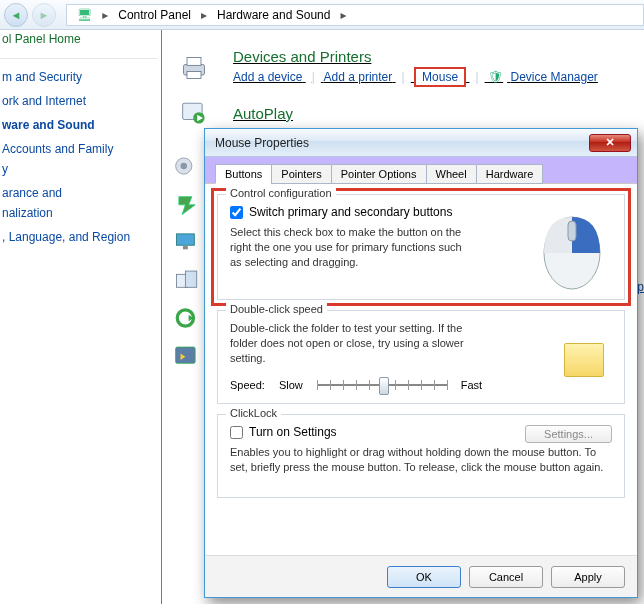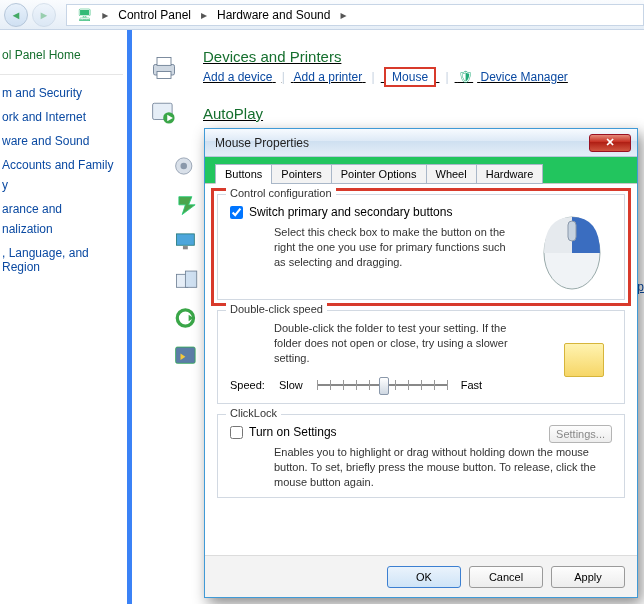--- a/index.html
+++ b/index.html
@@ -30,34 +30,34 @@
     color:#4a6;font-size:11px;
   }
   .crumb {
     display:flex;align-items:center;gap:2px;
   }
   .crumb span { padding: 2px 4px; }
   .crumb .sep { color:#555; }
   .crumb .lnk { color:#000; }
   .main-area { display:flex; height: calc(100% - 30px); }
   .sidebar {
-    width: 132px;
-    border-right: 5px solid #3b82f6;
-    padding: 18px 4px 10px 0;
+    width: 162px;
+    border-right: 1px solid #3b82f6;
+    padding: 2px 4px 10px 0;
     background: #fff;
   }
   .sidebar .home { color:#156f2e; font-size:12px; margin-bottom:12px; padding-left:2px;}
   .sidebar .navitem {
     color:#0b4aa2;
     padding:5px 0 5px 2px;
     font-size:12px;
     cursor:pointer;
     text-align:left;
   }
-  .sidebar .navitem.active { font-weight:normal; color:#0b4aa2;}
+  .sidebar .navitem.active { font-weight:bold; color:#0b4aa2;}
   .sidebar .divider { height:1px; background:#e6e6e6; margin:2px 0 6px 0;}
   .content {
     flex:1;
     padding: 18px 8px 8px 18px;
     position:relative;
     background:#fff;
   }
   .section { display:flex; align-items:center; gap:25px; margin-bottom:12px;text-decoration:underline;}
   .sec-icon {
     width:28px;height:28px;
@@ -98,21 +98,21 @@
     margin-right:6px;
     background: linear-gradient(#e48a7a,#c52b1e 45%,#b01f14 46%,#d0543f);
     border:1px solid #912;
     border-radius:3px;
     display:flex;align-items:center;justify-content:center;
     color:#fff;font-weight:bold;font-size:11px;
   }
   .tabstrip {
     display:flex;
     padding: 6px 6px 0 10px;
-    background:#22c55e;
+    background:#c4b5fd;
     border-bottom:1px solid #c8c8c8;
   }
   .tab {
     border:1px solid #a9b7c8;
     padding:3px 9px;
     font-size:11px;
     background:#f3f3f3;
     margin-right:-1px;
     position:relative;
     top:1px;
@@ -126,21 +126,21 @@
     position:relative;
   }
   .group.highlight { outline:3px solid #d83a2b; outline-offset:3px;}
   .group .legend {
     position:absolute; top:-8px; left:8px;
     background:#fff; padding:0 4px;
     font-size:11px; color:#333;
   }
   .cbrow { display:flex; align-items:center; gap:6px; margin-bottom:6px;}
   .cbrow input { width:13px;height:13px; }
-  .desc { font-size:11px; color:#333; line-height:1.35; max-width:240px;margin-left:44px; }
+  .desc { font-size:11px; color:#333; line-height:1.35; max-width:240px; }
   .mouse-img {
     position:absolute; right:12px; top:14px;
     width:80px;height:80px;
     display:flex;align-items:center;justify-content:center;
   }
   .speedrow { display:flex; align-items:center; gap:14px; margin-top:8px; font-size:11px;}
   .slider {
     width:130px;height:22px;position:relative;
   }
   .slider .track { position:absolute;left:0;right:0;top:10px;height:2px;background:#888;}
@@ -151,21 +151,21 @@
     border:1px solid #8a98aa;border-radius:2px;
   }
   .folder-ic {
     position:absolute; right:20px; top:32px;
     width:40px;height:34px;
     background:linear-gradient(#fff3b0,#f6d667);
     border:1px solid #d6b53b;border-radius:2px;
   }
   .settingsbtn {
     float:right;
-    padding:2px 6px;
+    padding:2px 18px;
     font-size:11px;
     background:linear-gradient(#fdfdfd,#ededed);
     border:1px solid #b4b4b4;border-radius:3px;
     color:#888;
   }
   .dlg-footer {
     position:absolute;left:0;right:0;bottom:0;
     height:42px;
     background:#f3f3f3;
     border-top:1px solid #dcdcdc;

